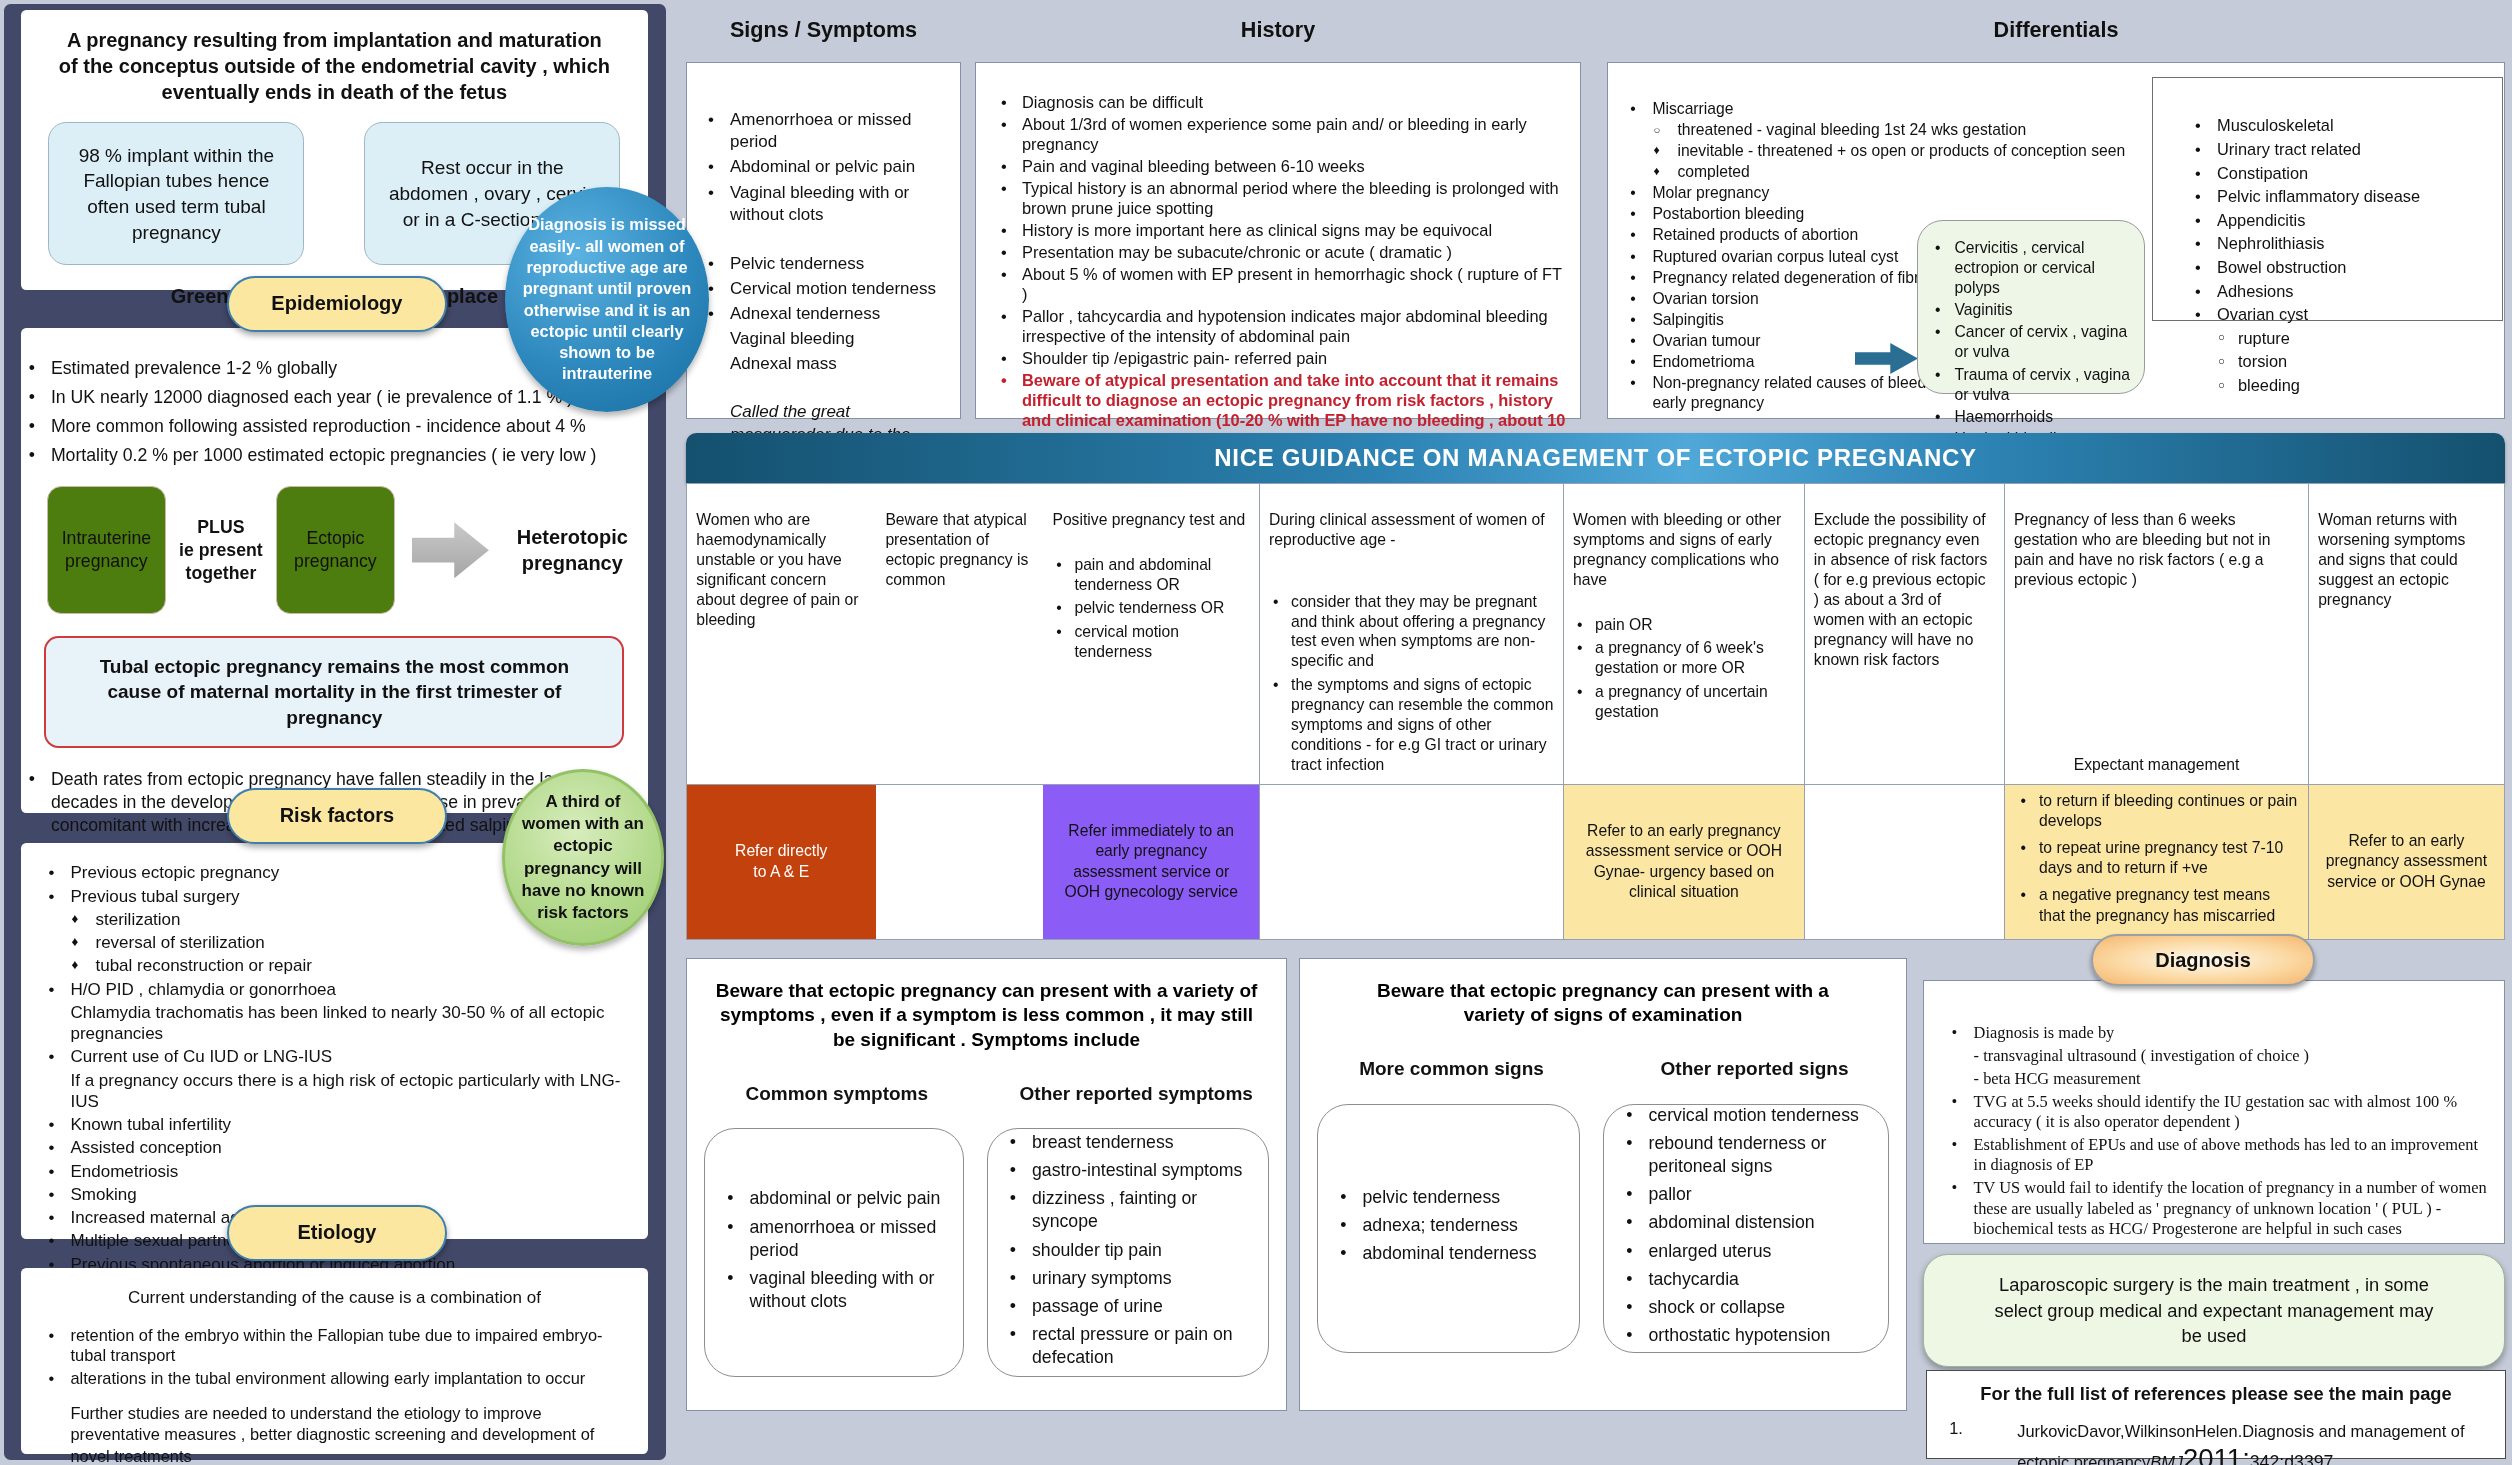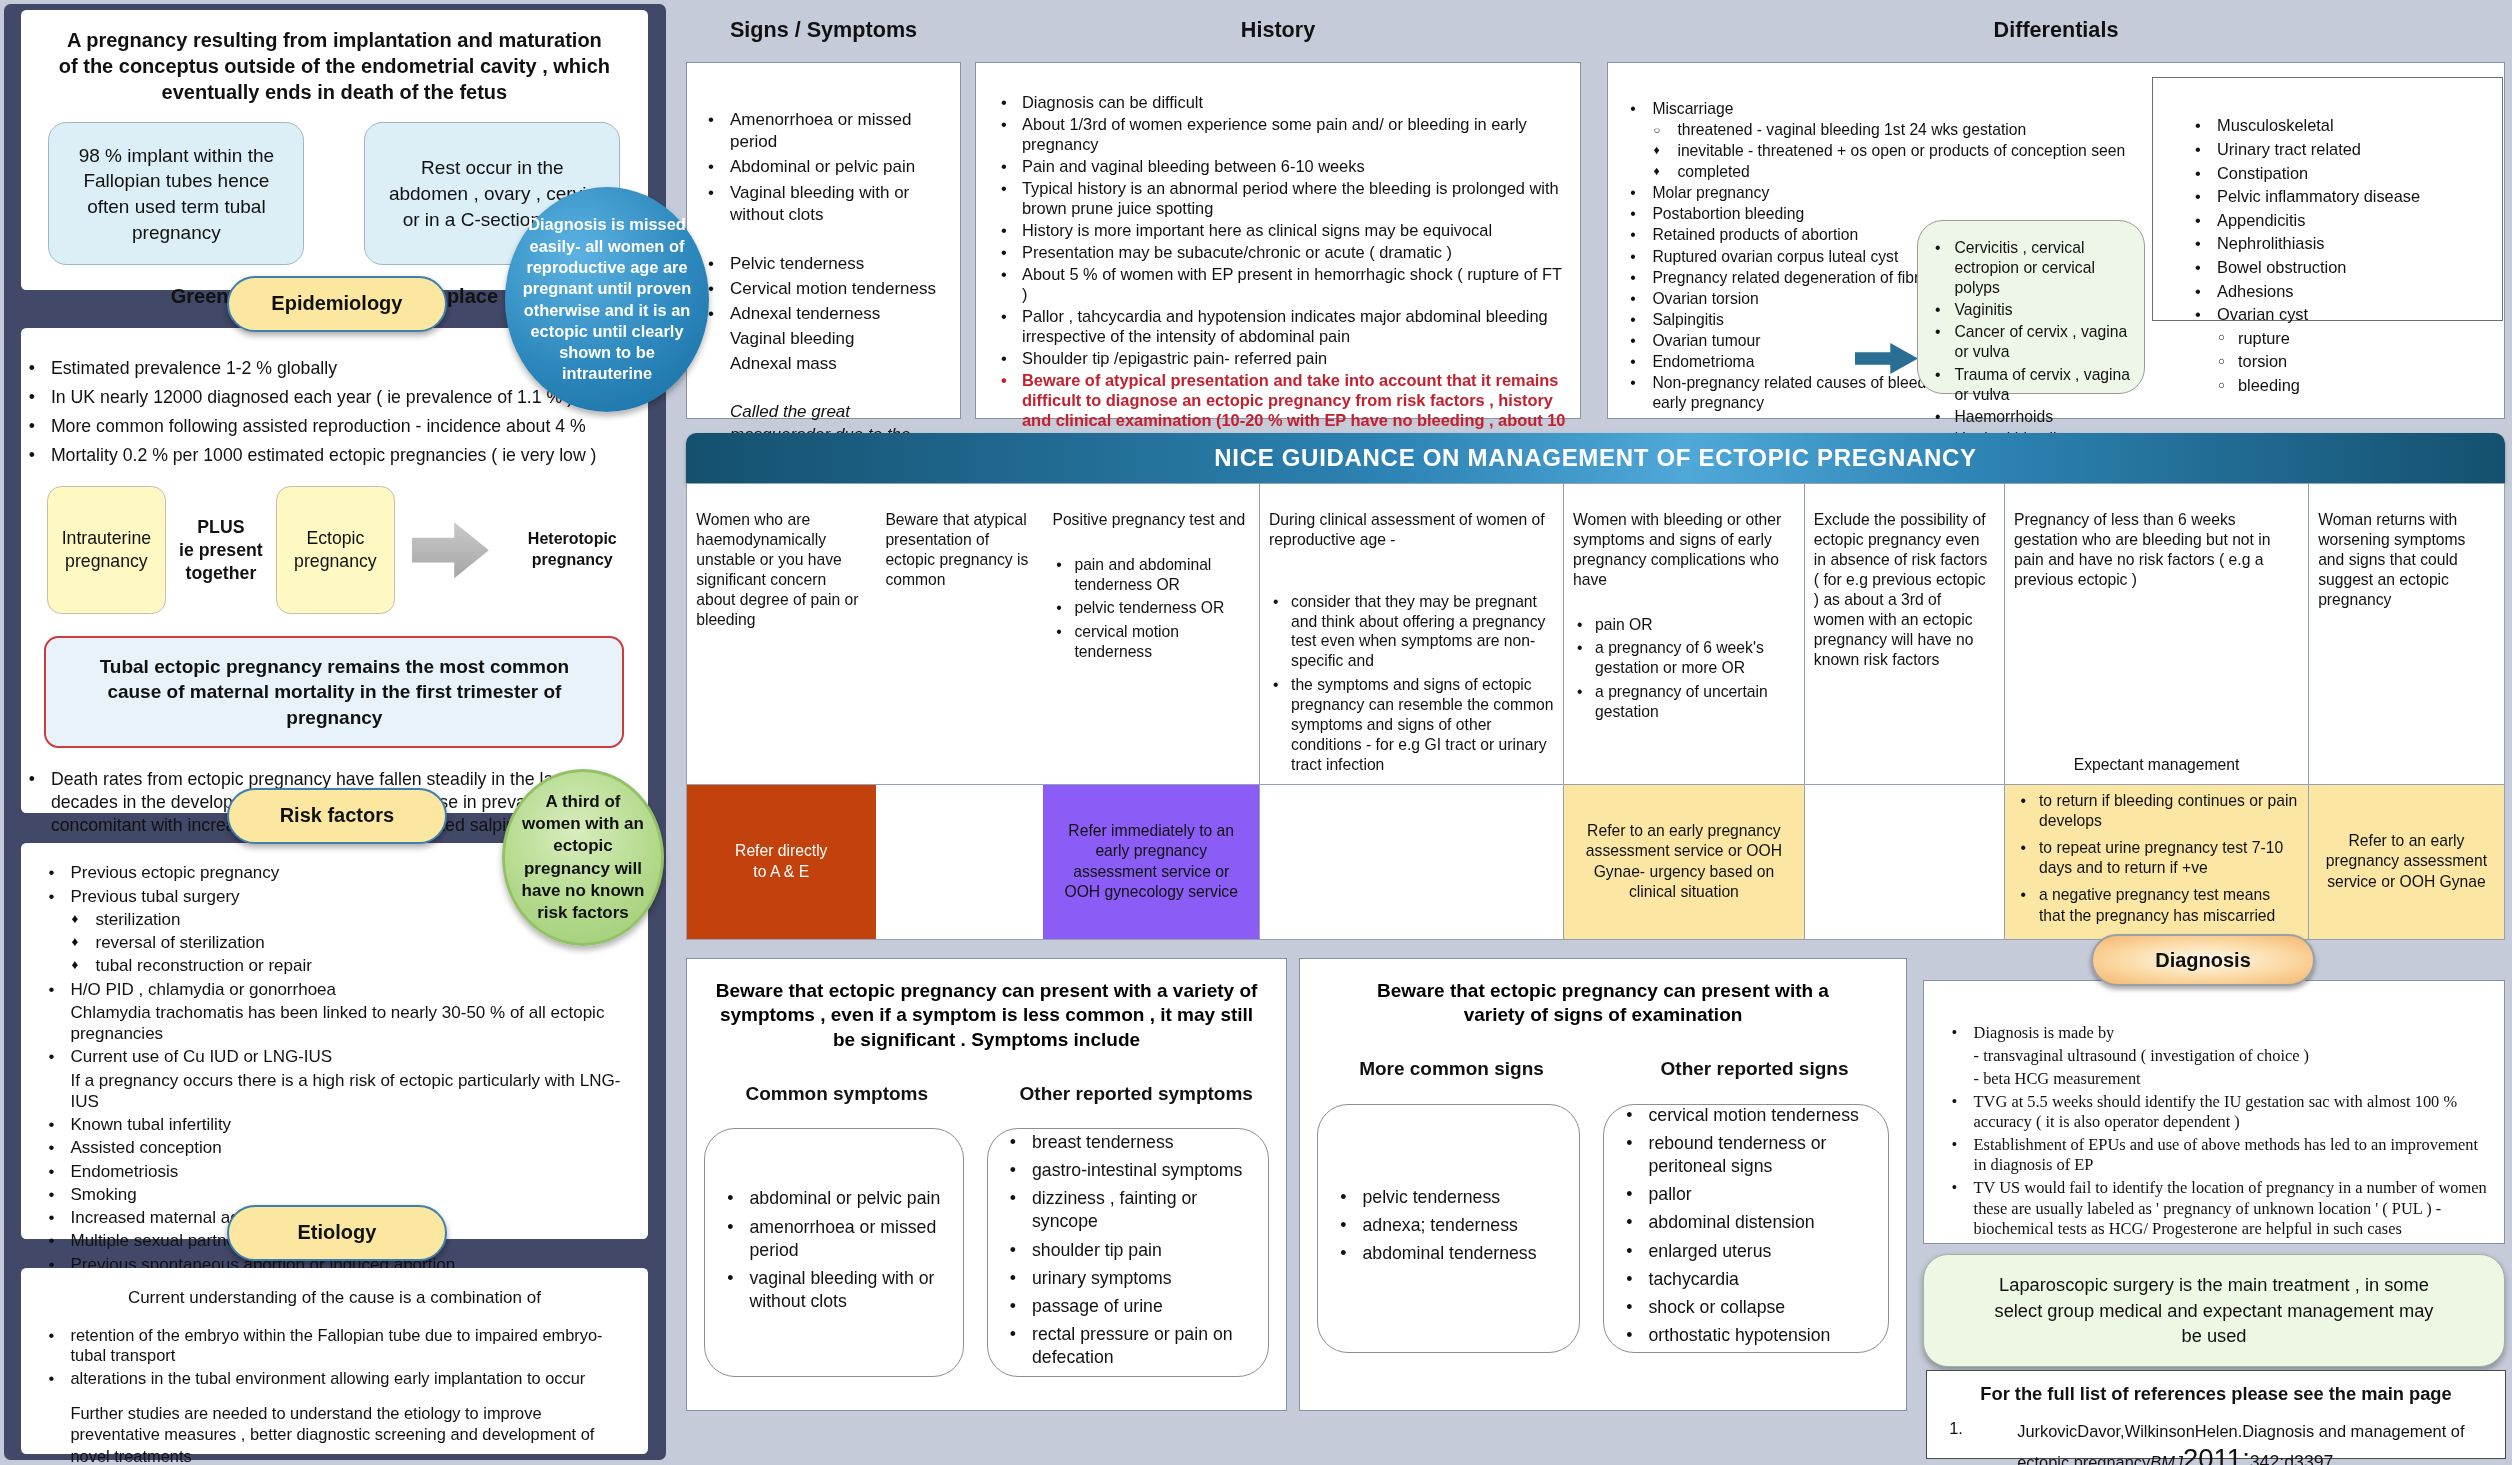--- a/index.html
+++ b/index.html
@@ -37,27 +37,27 @@
   .li.r{color:#c4202e;font-weight:bold;}
   .li.r::before{content:"•";color:#c4202e;}
   .li.gap{height:21px;margin:0;}
   .li.c{padding-left:0;}
   .li.cb{padding-left:0;text-align:center;margin-top:auto;margin-bottom:17px;}
 
   .epi-list .li{font-size:17.7px;margin-bottom:5.9px;}
   .epi-list{padding-right:19.6px;}
 
   .hetero{display:flex;align-items:center;margin:19.6px 9.2px 0 26px;}
-  .tanbox{width:119px;height:128px;background:#fef9c3;border:1.3px solid #cdb8b0;border-radius:14.4px;
+  .tanbox{width:119px;height:128px;background:#4d7c0f;border:1.3px solid #cdb8b0;border-radius:14.4px;
           display:flex;align-items:center;justify-content:center;text-align:center;font-size:17.7px;
           padding:5.2px;box-sizing:border-box;line-height:1.3;}
   .plus{width:110px;text-align:center;font-weight:bold;font-size:17.7px;line-height:1.3;white-space:pre-line;}
   .garrow{width:77px;height:56px;margin:0 17px;background:linear-gradient(#c9c9c9,#a6a6a6);
           clip-path:polygon(0 28%,55% 28%,55% 0,100% 50%,55% 100%,55% 72%,0 72%);}
-  .heterolabel{flex:1;text-align:center;font-weight:bold;font-size:16px;line-height:1.3;}
+  .heterolabel{flex:1;text-align:center;font-weight:bold;font-size:20px;line-height:1.3;}
 
   .redbox{margin:22px 23.6px 0;background:#e8f2f9;border:2px solid #cf3a3f;border-radius:14.4px;text-align:center;
           font-weight:bold;font-size:19px;padding:15.7px 30px;line-height:1.35;}
   .death-list{margin-top:19.6px;padding-right:29px;}
   .death-list .li{font-size:17.7px;line-height:1.3;}
 
   .risk-list .li{font-size:17px;margin-bottom:2px;line-height:1.25;}
 
   .etio-intro{text-align:center;font-size:17px;margin:9.2px 26px 17px;}
   .etio-list .li{font-size:16.4px;margin-bottom:2.6px;line-height:1.25;}

